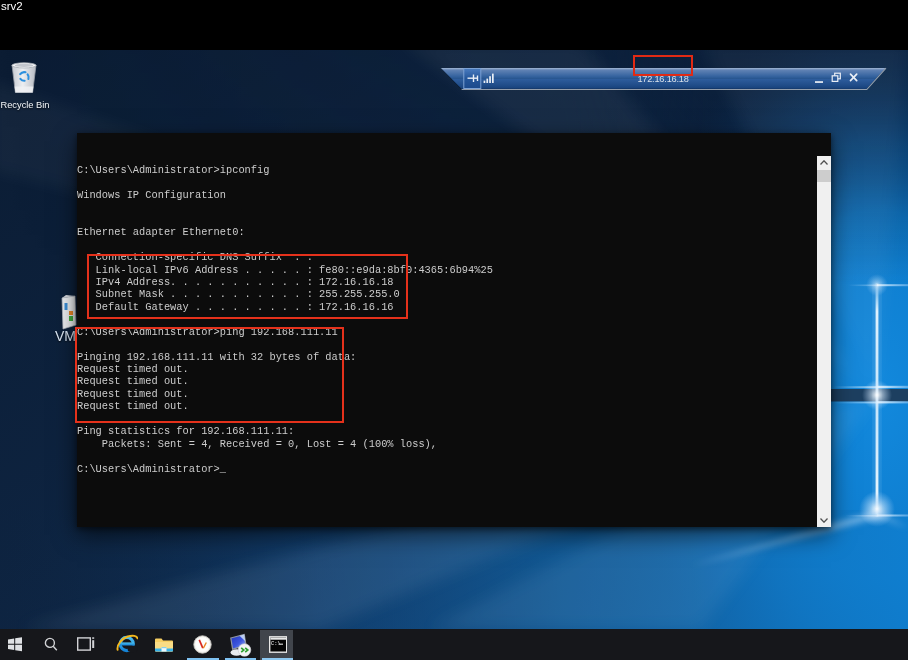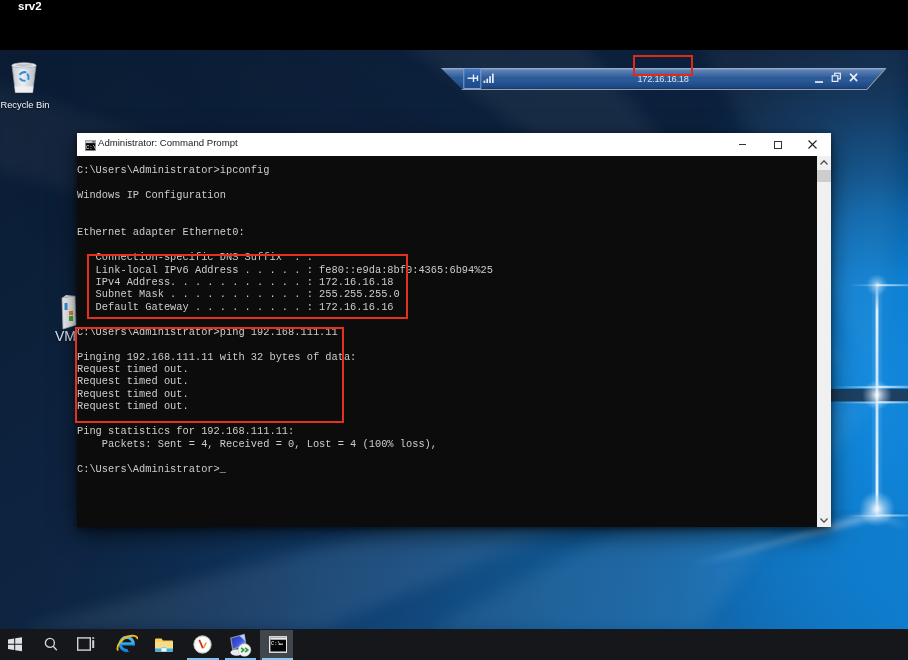--- a/index.html
+++ b/index.html
@@ -2,21 +2,21 @@
 <html><head>
 <meta charset="utf-8">
 <style>
   html,body{margin:0;padding:0;width:908px;height:660px;background:#000;overflow:hidden}
   body{font-family:"Liberation Sans",sans-serif;position:relative}
   .abs{position:absolute}
 </style>
 </head>
 <body>
 
-  <div class="abs" style="left:18px;top:0px;color:#fff;font-weight:bold;font-size:11.5px">srv2</div>
+  <div class="abs" style="left:1px;top:0px;color:#fff;font-weight:normal;font-size:11.5px">srv2</div>
 
   <div class="abs" id="desktop" style="left:0;top:50px;width:908px;height:579px;overflow:hidden">
     <svg width="908" height="579" xmlns="http://www.w3.org/2000/svg">
       <defs>
         <linearGradient id="base" x1="0" y1="0" x2="1" y2="1">
           <stop offset="0" stop-color="#0b1c33"></stop>
           <stop offset="0.55" stop-color="#0e2543"></stop>
           <stop offset="1" stop-color="#123a66"></stop>
         </linearGradient>
         <radialGradient id="glow" cx="877" cy="345" r="235" gradientUnits="userSpaceOnUse" gradientTransform="translate(877,345) scale(1,1.75) translate(-877,-345)">
@@ -193,37 +193,20 @@
         <line x1="410.5" y1="11.2" x2="416.7" y2="17.6"></line>
         <line x1="416.7" y1="11.2" x2="410.5" y2="17.6"></line>
       </g>
     </svg>
   </div>
 
   <div class="abs" style="left:632.5px;top:54.5px;width:60px;height:21px;border:2.8px solid #e12a14;box-sizing:border-box"></div>
 
   <div class="abs" id="cmdwin" style="left:77px;top:133px;width:754px;height:394px;background:#0c0c0c;box-shadow:0 8px 22px rgba(0,0,0,0.6),0 2px 6px rgba(0,0,0,0.5)">
 
-    <div class="abs" style="left:0;top:0;width:754px;height:23px;background:#ffffff">
-      <svg class="abs" style="left:8px;top:5.5px" width="11" height="12" xmlns="http://www.w3.org/2000/svg">
-        <rect x="0.5" y="1.5" width="10" height="10" fill="#0a0a0a" stroke="#888" stroke-width="0.7"></rect>
-        <rect x="0.5" y="1.5" width="10" height="2.6" fill="#c8c9cb"></rect>
-        <rect x="7.2" y="2.1" width="2.6" height="1.4" fill="#5a5c60"></rect>
-        <text x="1" y="9.8" font-family="Liberation Mono, monospace" font-size="5.6" fill="#ffffff">C:\</text>
-      </svg>
-      <div class="abs" style="left:21px;top:4px;font-size:9.6px;color:#1a1a1a">Administrator: Command Prompt</div>
-      <div class="abs" style="left:661.5px;top:11px;width:7.5px;height:1.3px;background:#333"></div>
-      <div class="abs" style="left:696.5px;top:7.5px;width:6.2px;height:6.2px;border:1.1px solid #333"></div>
-      <svg class="abs" style="left:731px;top:7px" width="9" height="9" xmlns="http://www.w3.org/2000/svg">
-        <g stroke="#222" stroke-width="1.1">
-          <line x1="0.5" y1="0.5" x2="8.5" y2="8.5"></line>
-          <line x1="8.5" y1="0.5" x2="0.5" y2="8.5"></line>
-        </g>
-      </svg>
-    </div>
 
     <pre class="abs" style="left:0;top:23px;width:740px;height:371px;margin:0;background:#0c0c0c;color:#cccccc;font-family:'Liberation Mono',monospace;font-size:10.35px;line-height:12.44px;padding:8px 0 0 0px;box-sizing:border-box">C:\Users\Administrator&gt;ipconfig
 
 Windows IP Configuration
 
 
 Ethernet adapter Ethernet0:
 
    Connection-specific DNS Suffix  . :
    Link-local IPv6 Address . . . . . : fe80::e9da:8bf0:4365:6b94%25

